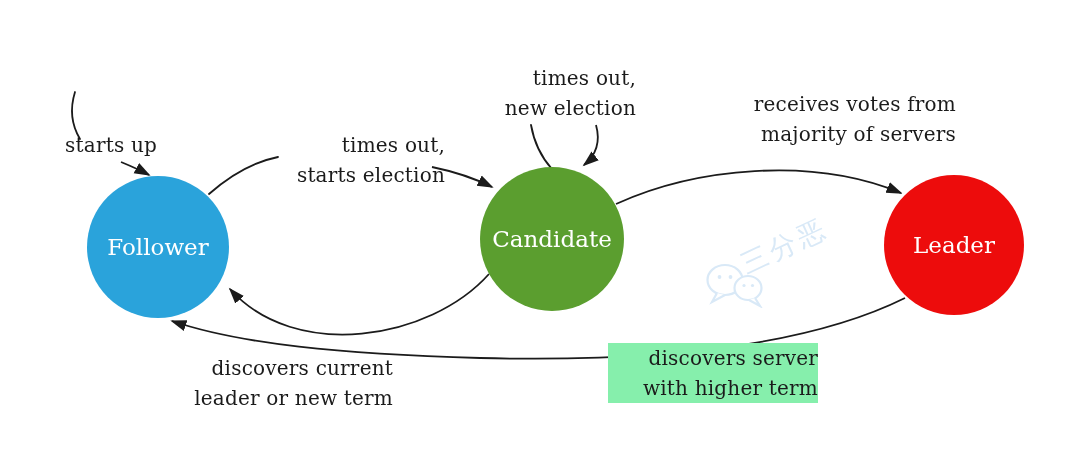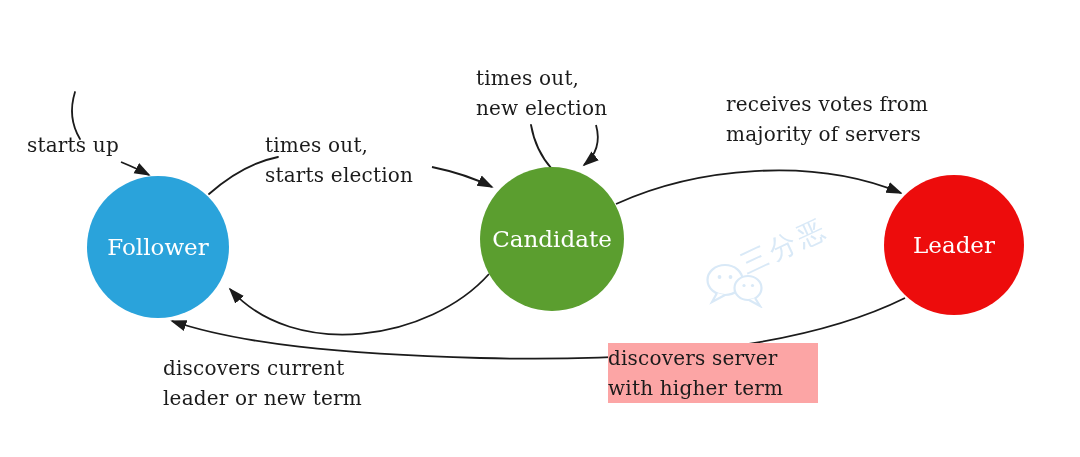--- a/index.html
+++ b/index.html
@@ -8,27 +8,27 @@
     width: 1080px;
     height: 457px;
     background: #ffffff;
     overflow: hidden;
     font-family: "DejaVu Serif", "Liberation Serif", serif;
   }
   .layer { position: absolute; left: 0; top: 0; }
   .edge-label {
     position: absolute;
     white-space: pre-line;
-    text-align: left;
+    text-align: right;
     font-size: 20px;
     line-height: 30px;
     color: #1b1b1b;
     letter-spacing: 0.2px;
   }
-  .edge-label.bg-white { background: #fca5a5; }
+  .edge-label.bg-white { background: #86efac; }
   .node-text {
     font-family: "DejaVu Serif", "Liberation Serif", serif;
     font-size: 23px;
   }
   .watermark {
     position: absolute;
     left: 694px;
     top: 224px;
     width: 170px;
     height: 95px;

